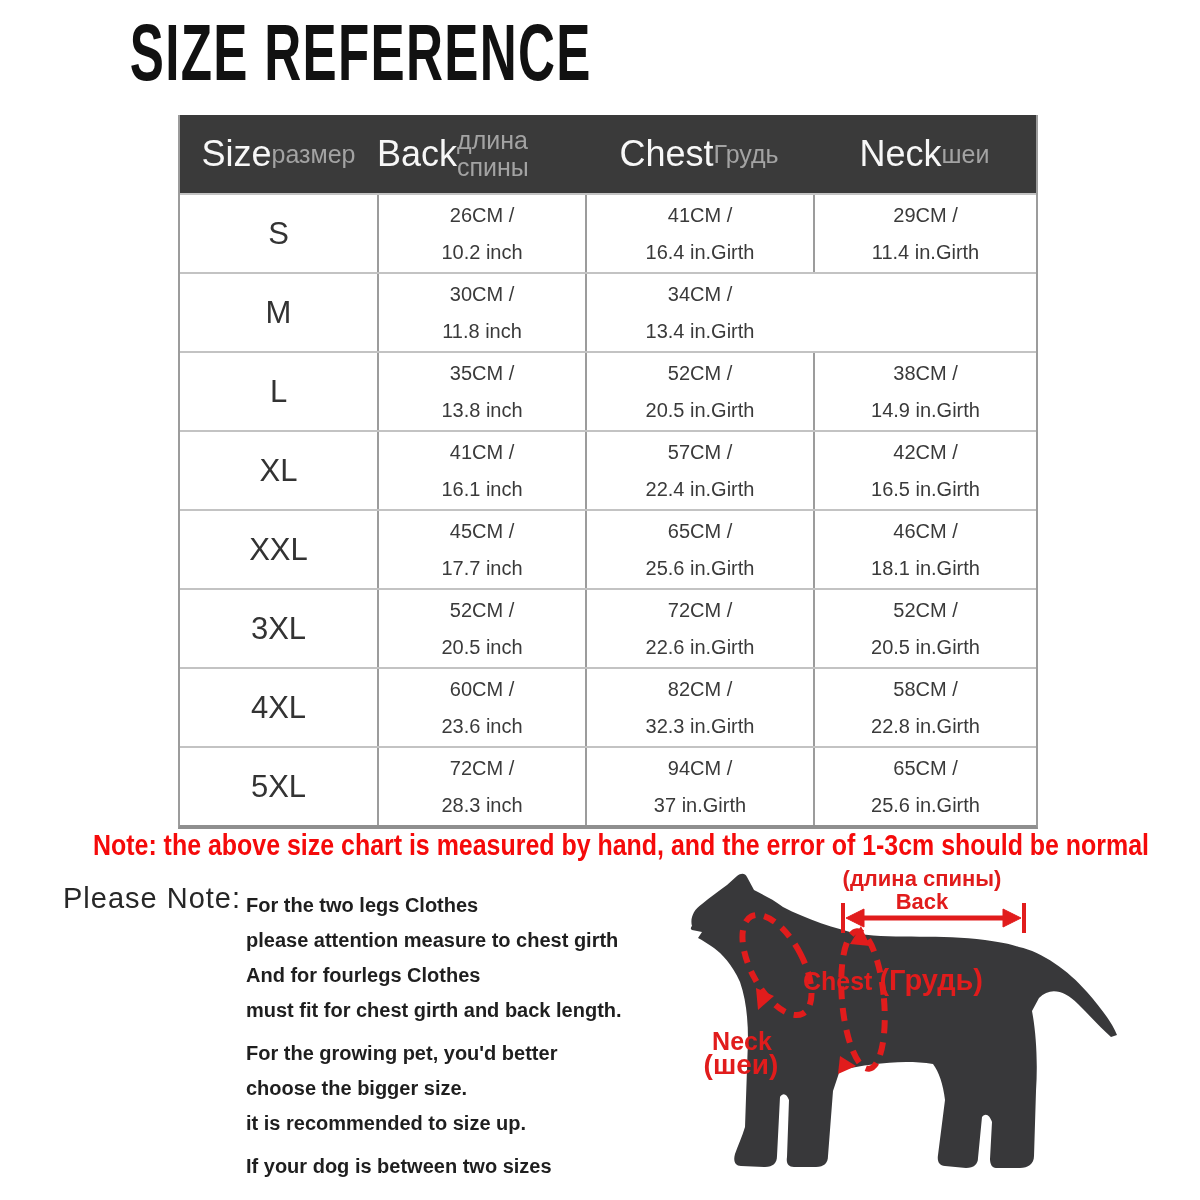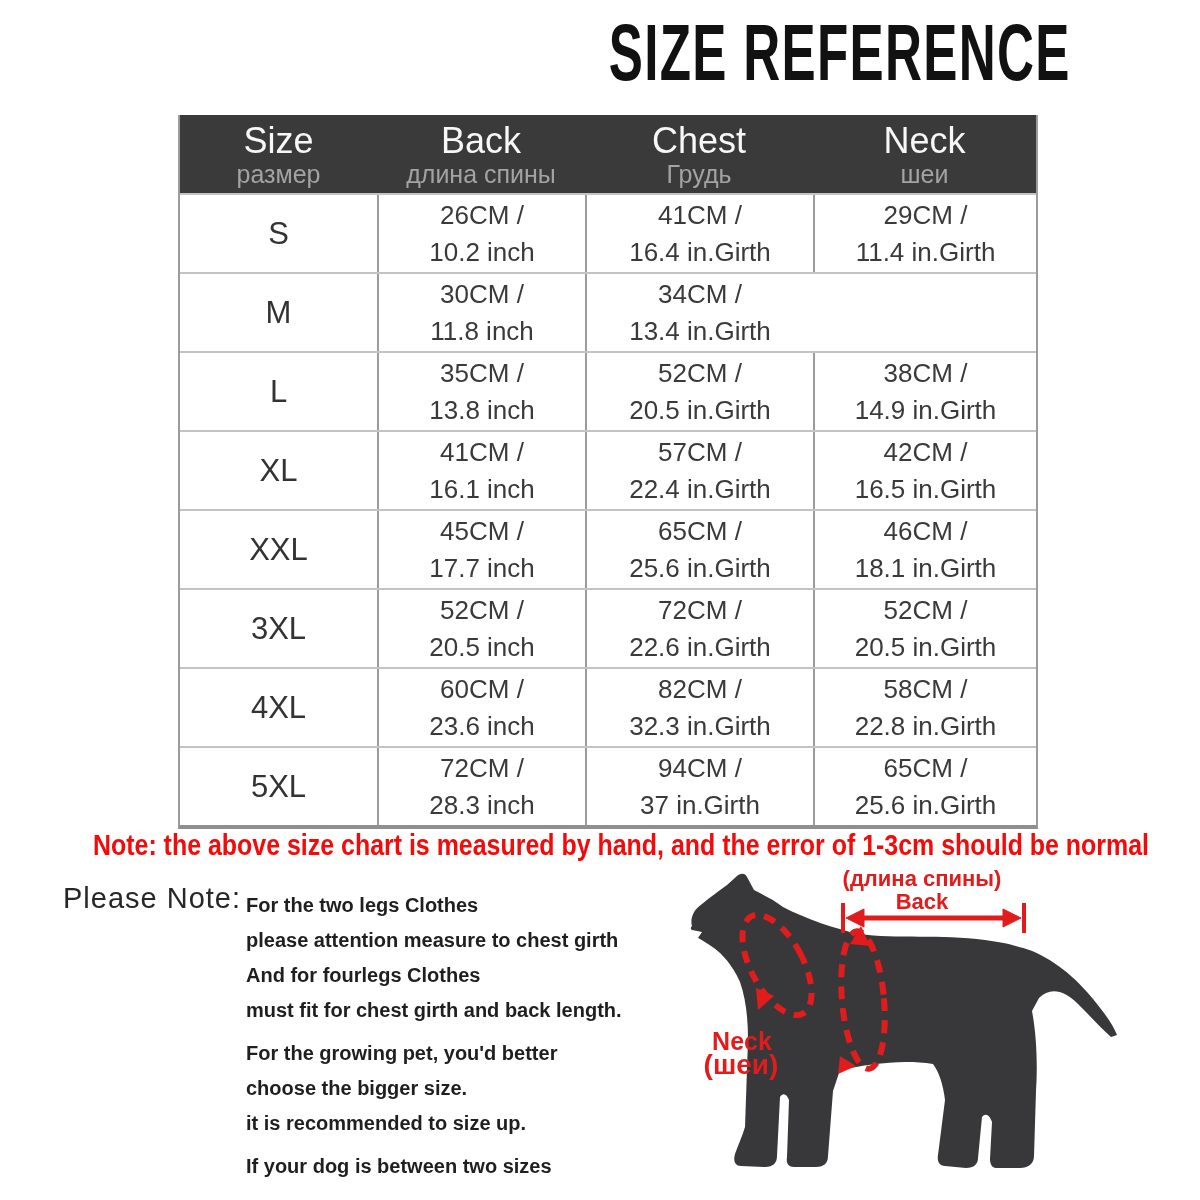--- a/index.html
+++ b/index.html
@@ -2,40 +2,40 @@
 <html><head>
 <meta charset="utf-8">
 <style>
   html,body{margin:0;padding:0;background:#ffffff;}
   #canvas{
     position:relative;width:1200px;height:1200px;background:#ffffff;overflow:hidden;
     font-family:"Liberation Sans","DejaVu Sans",sans-serif;color:#3a3a3a;
   }
   
   .title{position:absolute;top:18px;left:0;width:1200px;height:70px;margin:0;
-    text-align:right;}
+    text-align:left;}
   .title-inner{display:inline-block;font-size:80px;font-weight:700;line-height:70px;
     letter-spacing:2px;color:#111111;transform:scaleX(0.64);transform-origin:center;}
   
   .size-table{position:absolute;left:178px;top:115px;width:860px;
     border-left:2px solid #9c9c9c;border-right:2px solid #9c9c9c;
     border-bottom:4px solid #8f8f8f;box-sizing:border-box;}
   .thead{display:grid;grid-template-columns:197px 208px 228px 223px;height:78px;
     background:#3a3a3a;}
-  .th{display:flex;flex-direction:column;align-items:center;justify-content:center;}
+  .th{display:flex;align-items:center;justify-content:center;}
   .th-en{font-size:36px;line-height:40px;color:#f7f7f7;}
   .th-ru{font-size:25px;line-height:27px;color:#a3a3a3;}
   .trow{display:grid;grid-template-columns:197px 208px 228px 223px;height:77px;
     border-top:2px solid #c3c3c3;background:#ffffff;}
   .trow:first-of-type{border-top:none;}
   .td{display:flex;flex-direction:column;align-items:center;justify-content:center;
     border-left:2px solid #9c9c9c;}
   .td.first{border-left:none;}
   .size-cell{font-size:31px;color:#333333;}
-  .l1,.l2{font-size:26px;line-height:37px;color:#3a3a3a;}
+  .l1,.l2{font-size:20px;line-height:37px;color:#3a3a3a;}
   
   .red-note{position:absolute;left:7px;top:829px;width:1200px;text-align:center;}
   .red-note span{display:inline-block;font-size:29px;font-weight:700;color:#f50a0a;
     transform:scaleX(0.86);transform-origin:center;white-space:nowrap;}
   
   .pn-label{position:absolute;left:63px;top:882px;font-size:29px;color:#272727;
     letter-spacing:1px;}
   .pn-lines{position:absolute;left:246px;top:888px;width:420px;}
   .pn-line{font-size:20px;font-weight:700;color:#1f1f1f;line-height:35px;
     white-space:nowrap;}
@@ -283,17 +283,18 @@
       </g>
 
       <g>
         <ellipse cx="223" cy="140" rx="21" ry="69" fill="none" stroke="#e11c1c" stroke-width="6" stroke-dasharray="13 9" transform="rotate(-5 223 140)"></ellipse>
         <polygon points="210,84 221,66 230,86" fill="#e11c1c"></polygon>
         <polygon points="200,196 216,206 198,214" fill="#e11c1c"></polygon>
       </g>
     </svg>
     <div class="dg-lbl lbl-back-ru">(длина спины)</div>
     <div class="dg-lbl lbl-back-en">Back</div>
+    <div class="dg-lbl lbl-chest"><span>Chest</span> <span class="big">(Грудь)</span></div>
     <div class="dg-lbl lbl-neck-en">Neck</div>
     <div class="dg-lbl lbl-neck-ru">(шеи)</div>
   </div>
 
 </div>
 
 </body></html>

